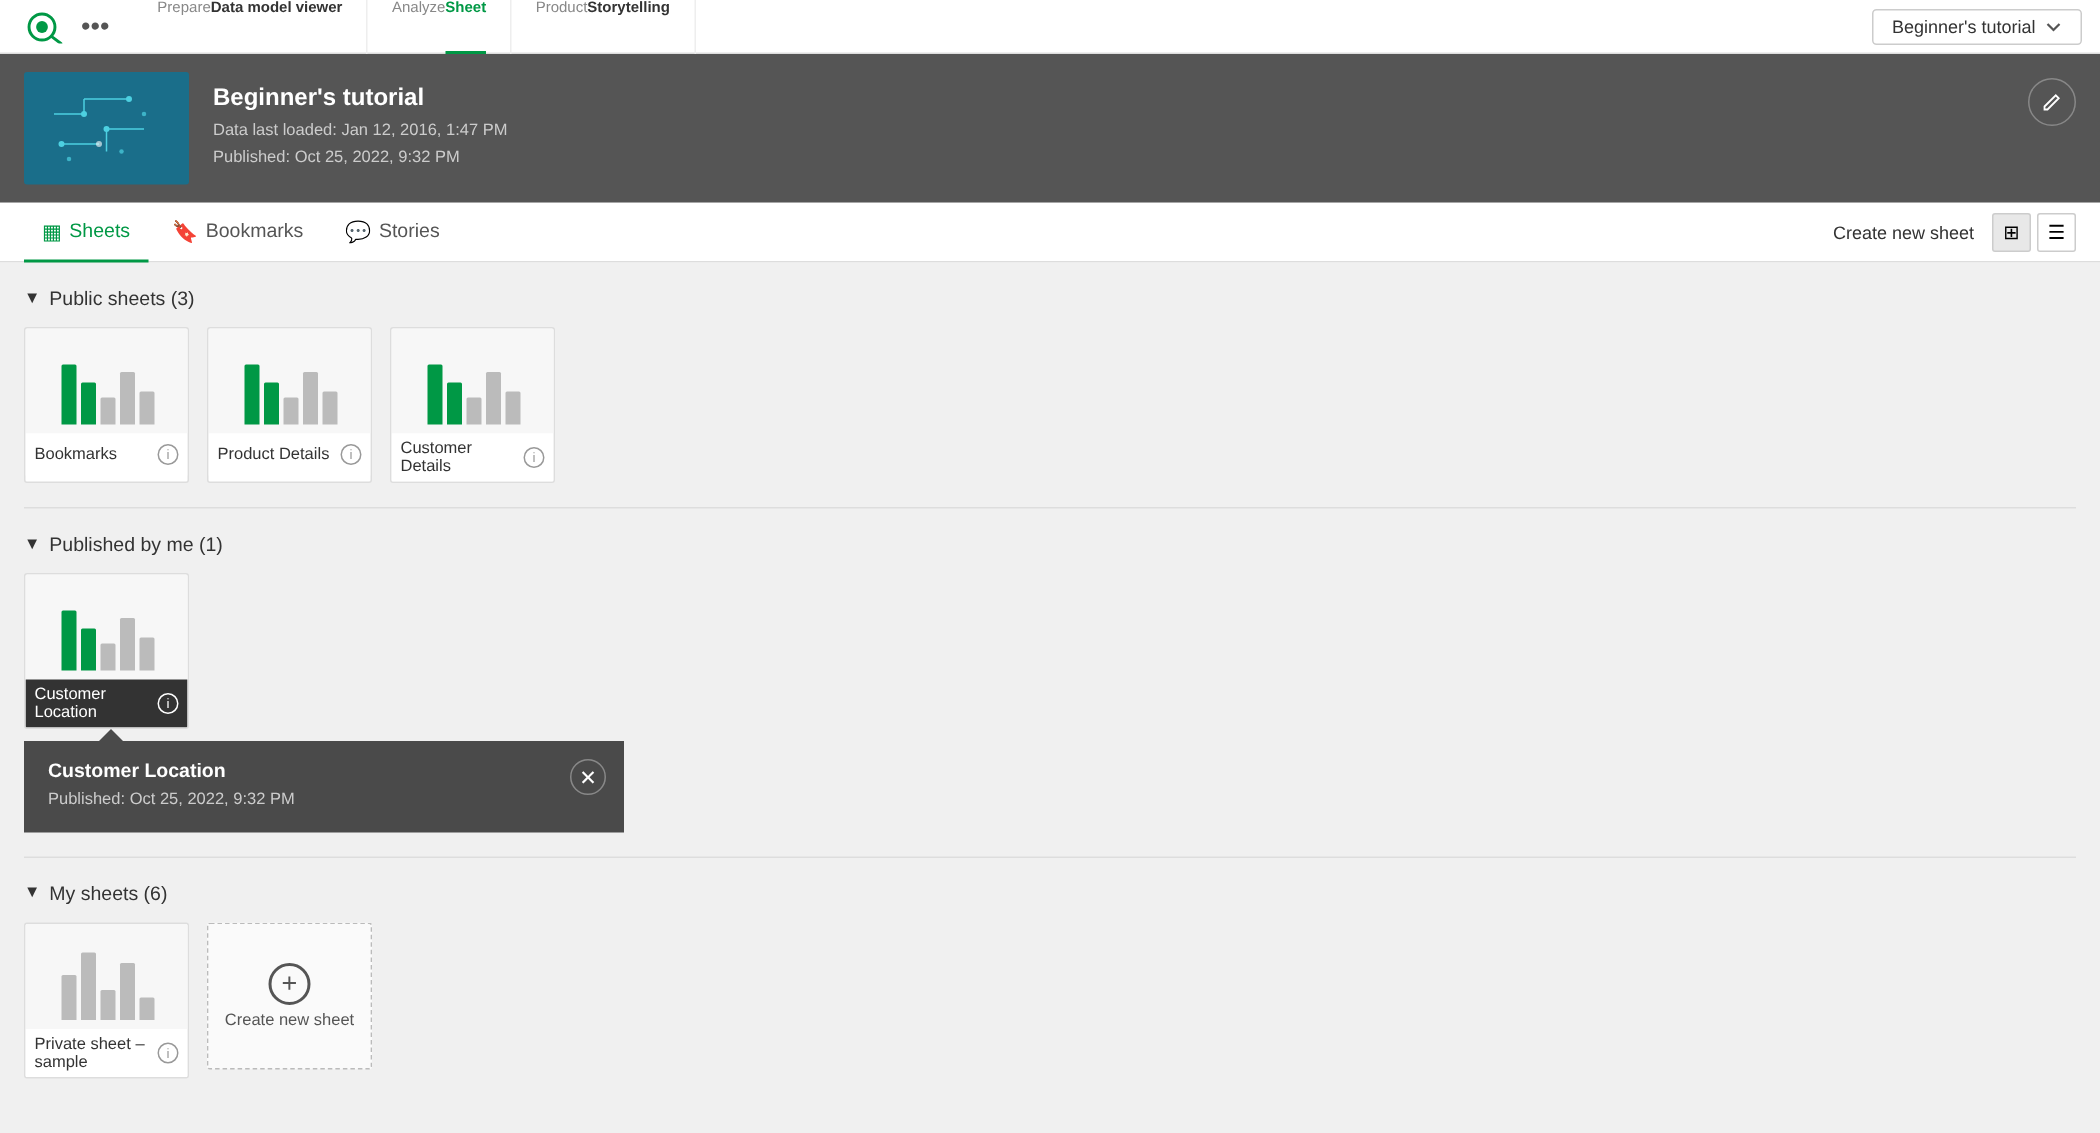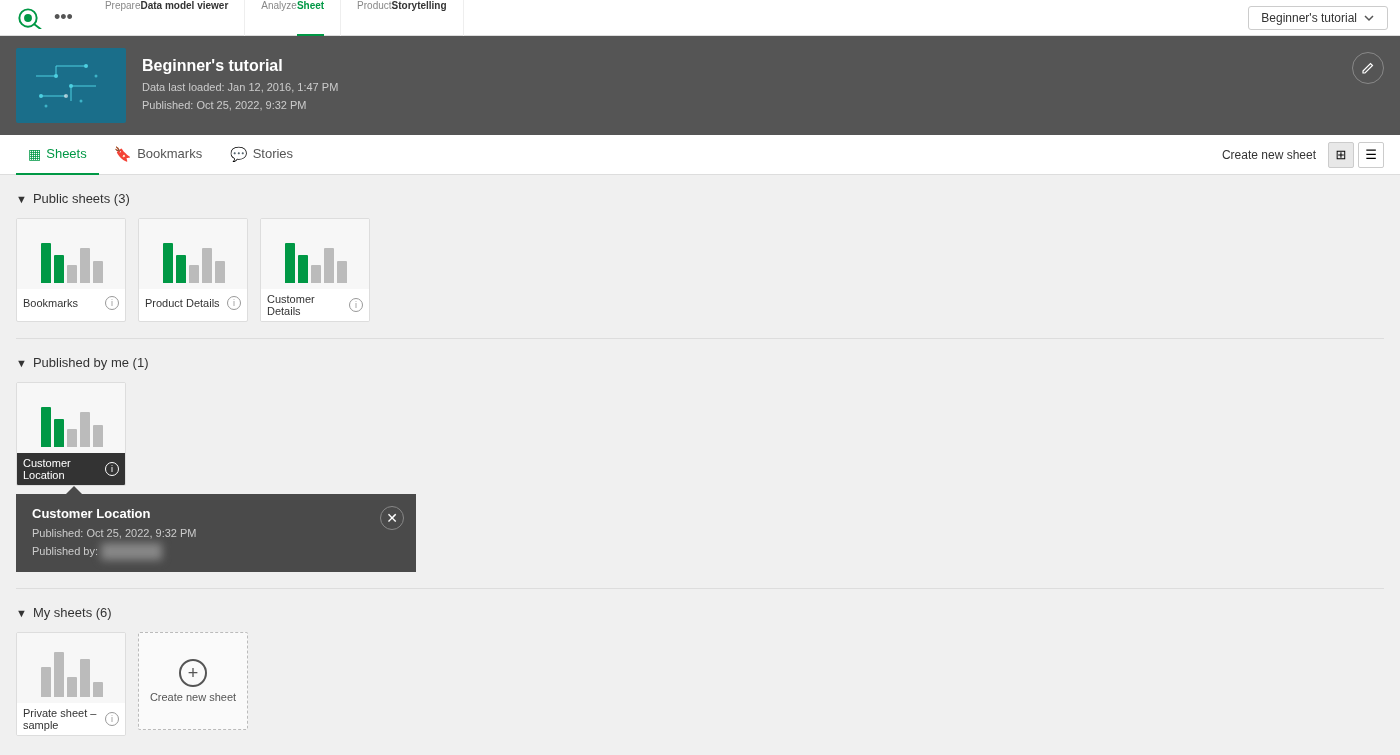--- a/index.html
+++ b/index.html
@@ -346,24 +346,20 @@
           <span>Customer Location</span>
           <div class="info-icon selected">i</div>
         </div>
       </div>
     </div>
 
   <div class="tooltip-popup" style="margin-top:8px; max-width:400px; position:relative;">
     <div class="tooltip-arrow"></div>
     <div class="tooltip-title">Customer Location</div>
     <div class="tooltip-meta">Published: Oct 25, 2022, 9:32 PM</div>
-    <div class="tooltip-meta">
-      <span>Published by:</span>
-      <span class="blurred-text">&nbsp;&nbsp;&nbsp;&nbsp;&nbsp;&nbsp;&nbsp;&nbsp;&nbsp;&nbsp;&nbsp;&nbsp;&nbsp;&nbsp;&nbsp;&nbsp;&nbsp;&nbsp;&nbsp;&nbsp;</span>
-    </div>
     <button class="tooltip-close">✕</button>
   </div>
 
   <hr class="section-divider">
 
   <div class="section-header">
     <span class="chevron">▼</span>
     <span>My sheets (6)</span>
   </div>
   <div class="sheet-grid" id="my-grid">

